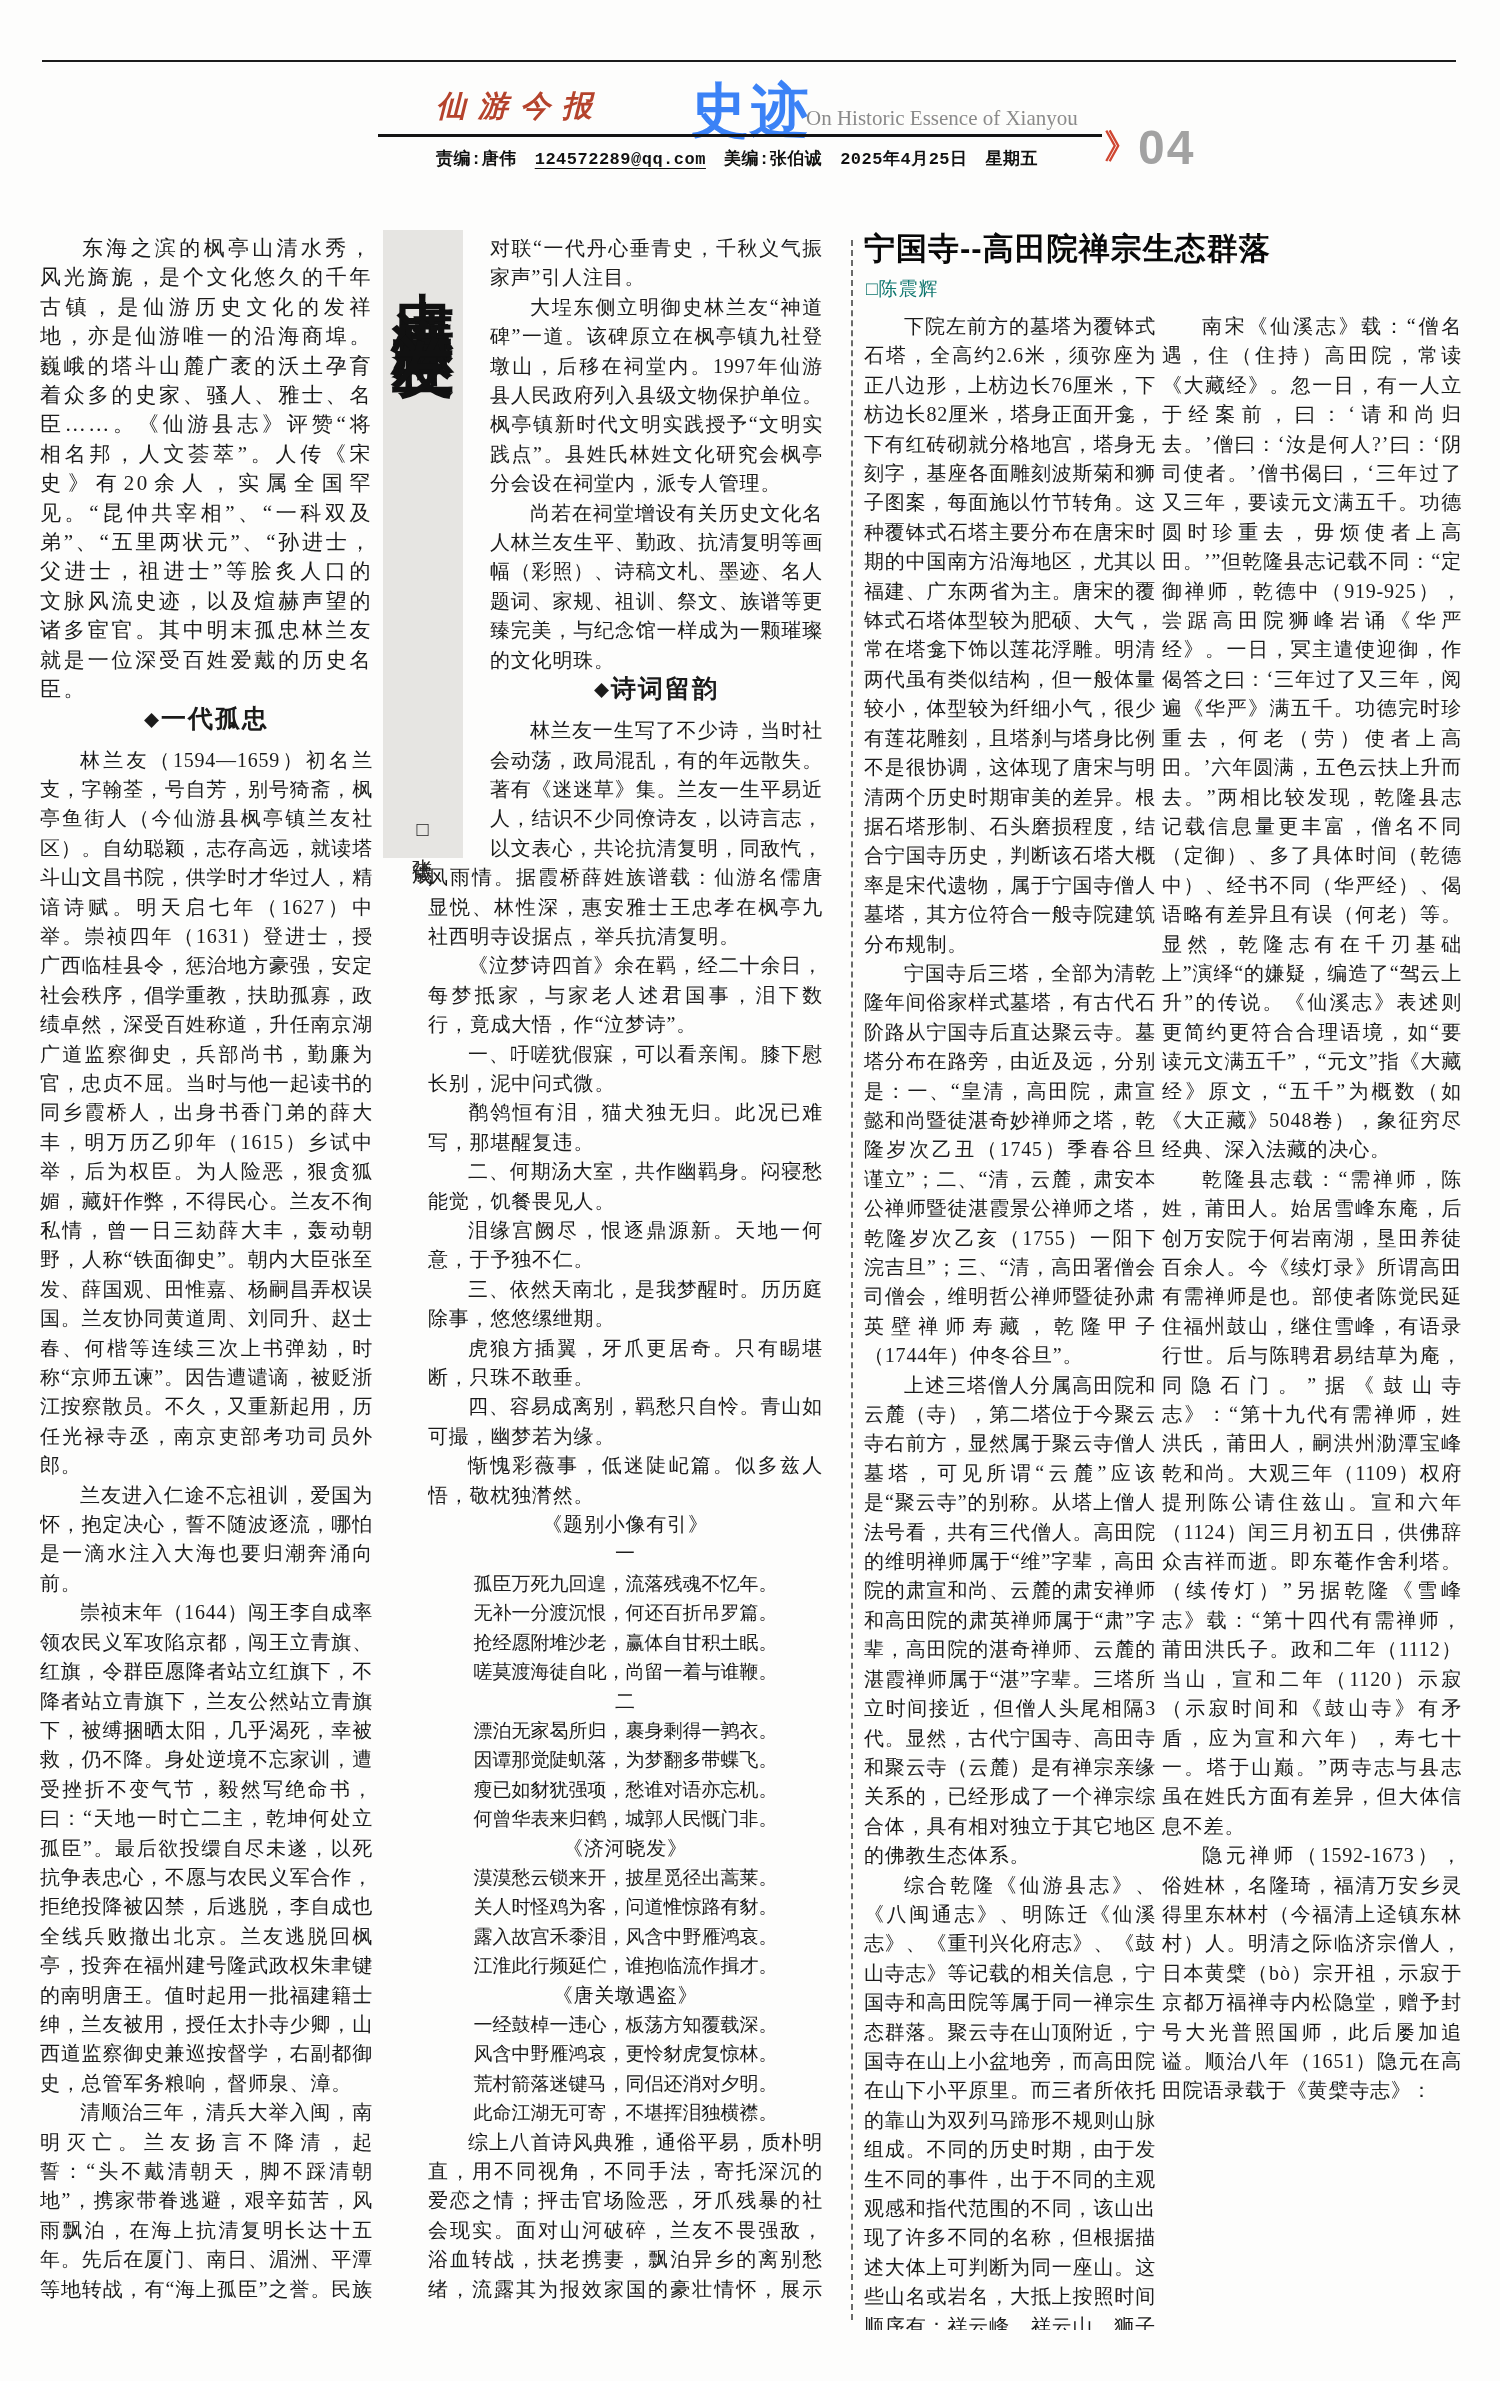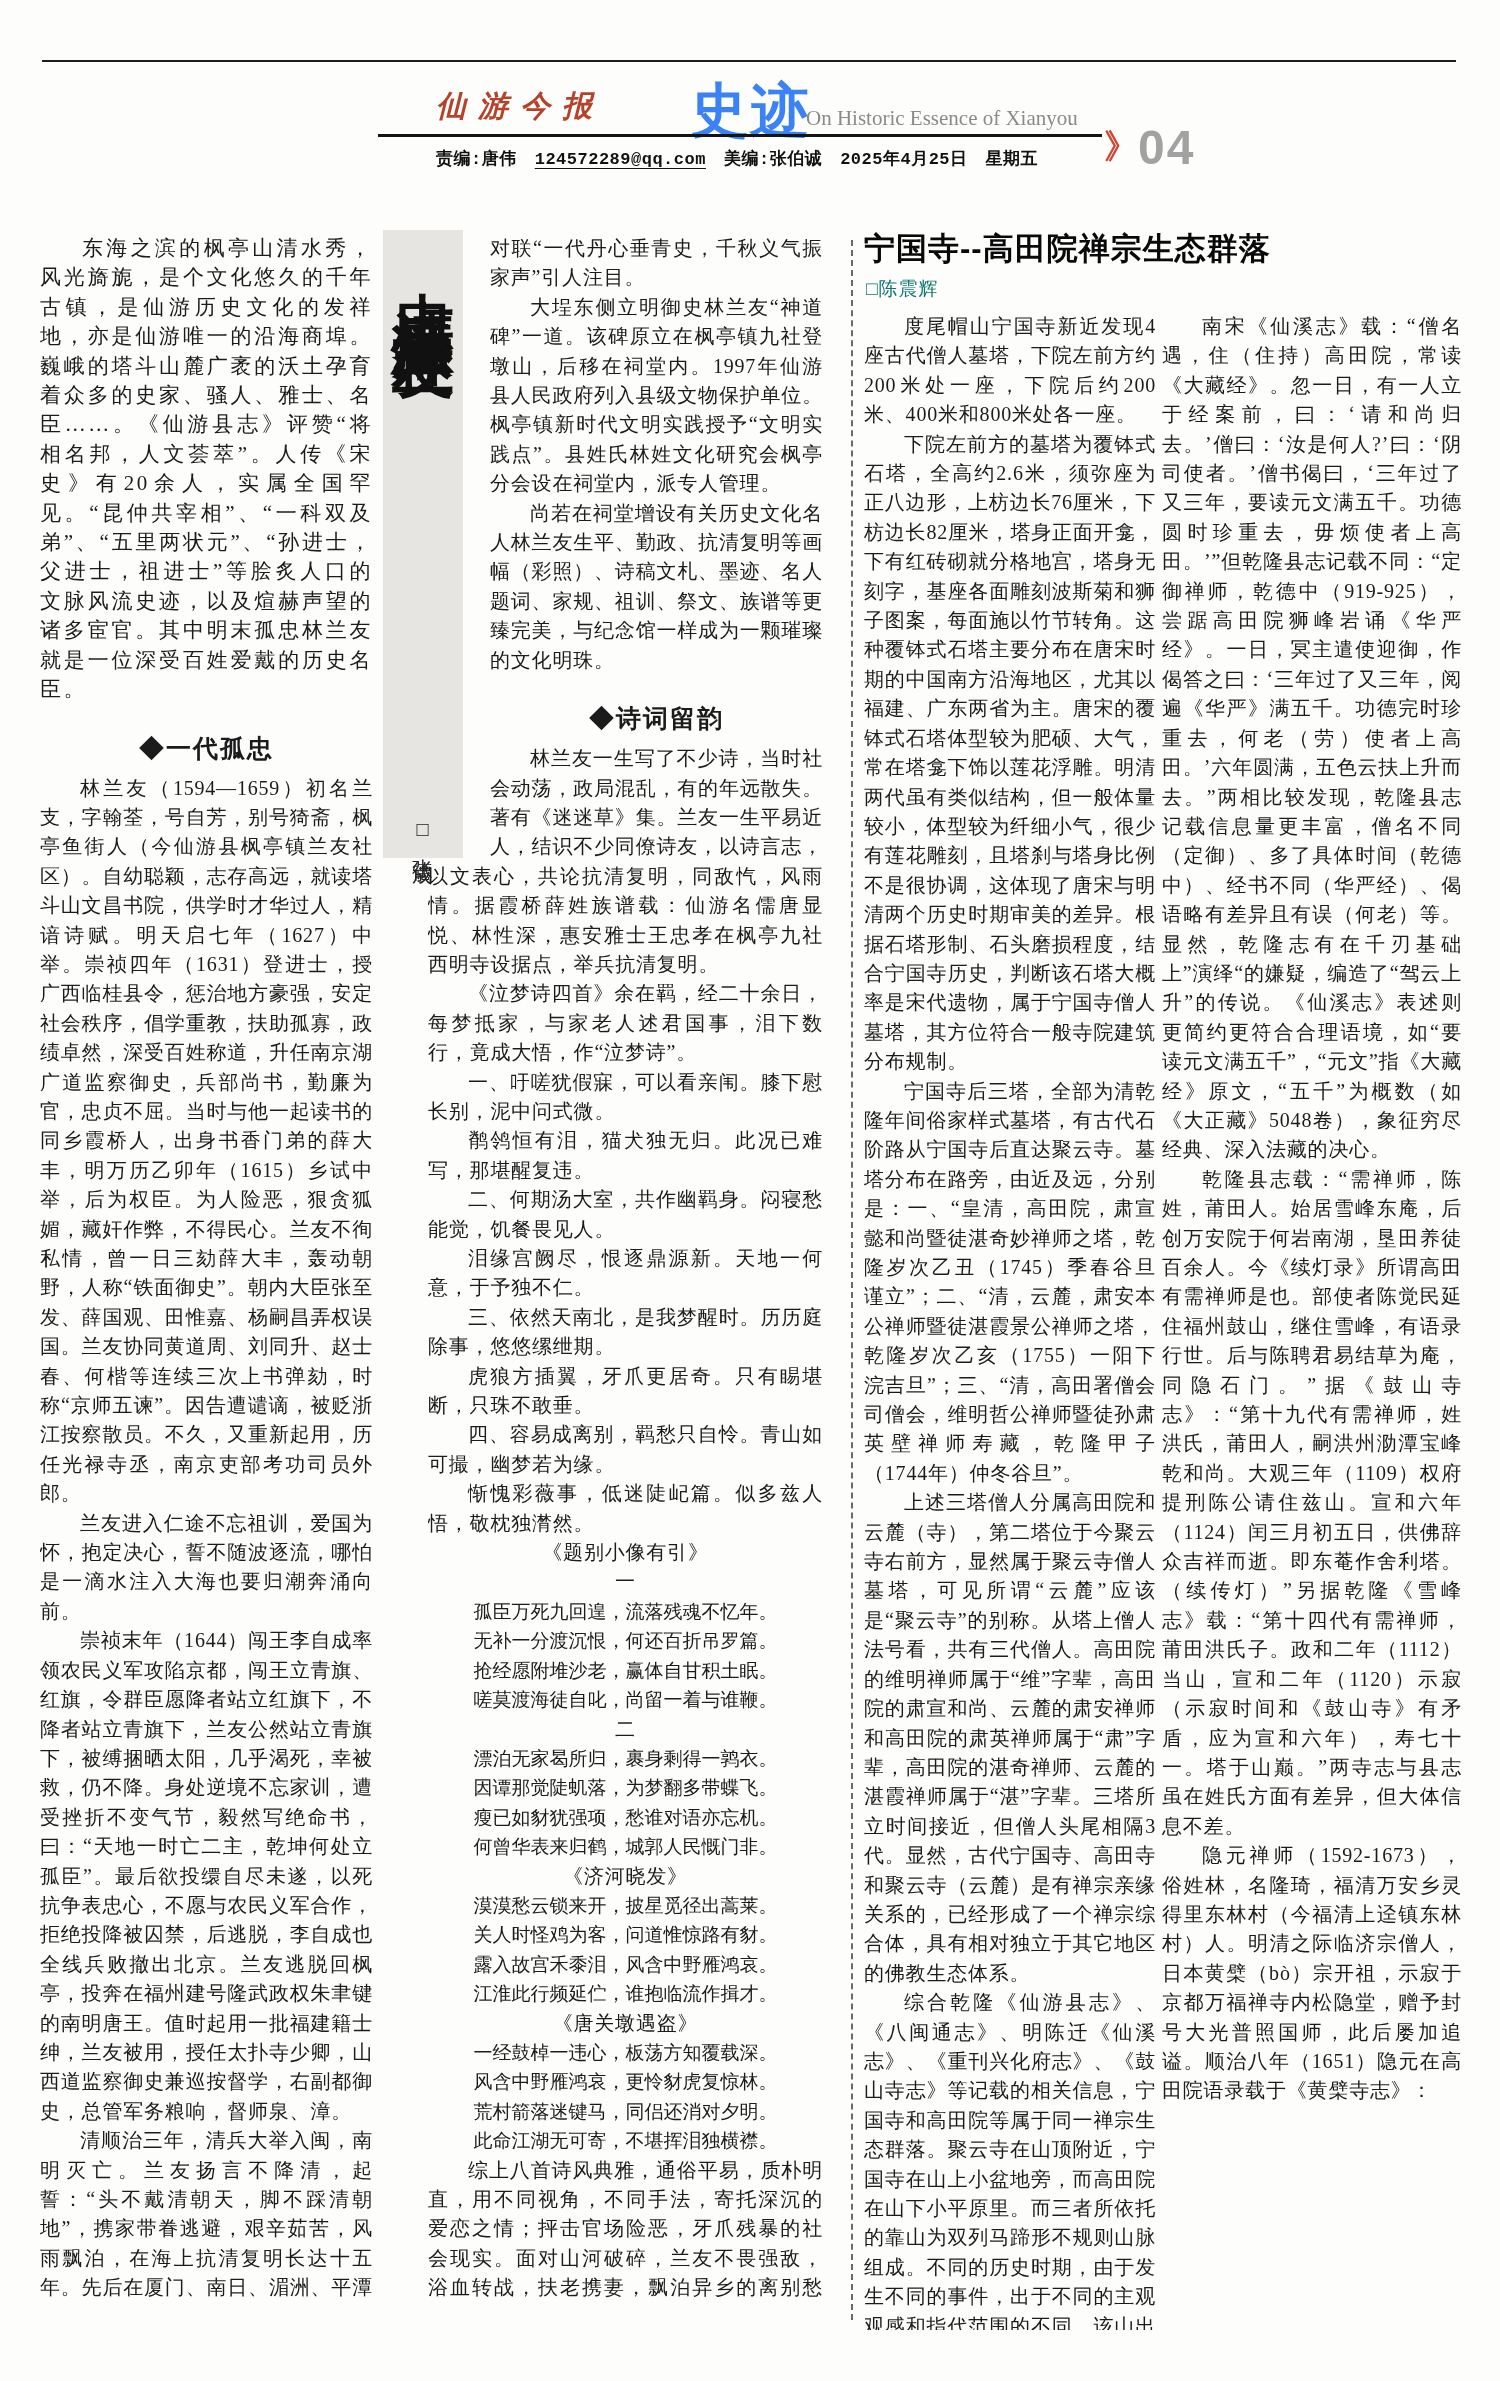--- a/index.html
+++ b/index.html
@@ -28,23 +28,23 @@
   #col1{left:40px;top:234px;width:333px;height:2066px;}
   #col1 .blk:first-child{letter-spacing:2.4px;font-size:21px;}
   #col2{left:428px;top:234px;width:395px;height:2066px;}
   #col2 .spacer{float:left;width:62px;height:626px;}
   #colA{left:864px;top:312px;width:292px;height:2018px;}
   #colB{left:1162px;top:312px;width:300px;height:1998px;}
   .blk{margin:0;}
   .blk.p,.blk.pk{text-indent:2em;}
   .blk.p0{text-indent:0;}
   .blk.pk,.blk.v{font-family:"Liberation Serif","DejaVu Serif",serif;}
-  .blk.h{font-family:Liberation Serif, serif;font-weight:bold;
+  .blk.h{font-family:Liberation Mono, monospace;font-weight:bold;
        font-size:25px;text-align:center;text-indent:0;letter-spacing:2px;
-       margin:28px 0 9px 0;line-height:32px;}
+       margin:0 0 9px 0;line-height:32px;}
   .blk.pt,.blk.vn{text-align:center;text-indent:0;font-size:20px;}
   .blk.v{text-align:center;text-indent:0;font-size:19px;letter-spacing:0;}
   
   #headline-box{left:383px;top:230px;width:80px;height:628px;background:#e6e5e2;}
   #headline-text{position:absolute;left:50%;top:12px;transform:translateX(-50%);
       writing-mode:vertical-rl;text-orientation:upright;font-size:62px;font-weight:900;
       letter-spacing:8px;color:#111;font-family:"Liberation Sans",sans-serif;line-height:80px;}
   #headline-byline{position:absolute;left:50%;bottom:6px;transform:translateX(-50%);
       writing-mode:vertical-rl;text-orientation:upright;font-size:20px;color:#222;
       letter-spacing:3px;font-family:"Liberation Sans",sans-serif;}
@@ -127,21 +127,20 @@
       <div class="blk v">荒村箭落迷键马，同侣还消对夕明。</div>
       <div class="blk v">此命江湖无可寄，不堪挥泪独横襟。</div>
       <div class="blk p">综上八首诗风典雅，通俗平易，质朴明直，用不同视角，不同手法，寄托深沉的爱恋之情；抨击官场险恶，牙爪残暴的社会现实。面对山河破碎，兰友不畏强敌，浴血转战，扶老携妻，飘泊异乡的离别愁绪，流露其为报效家国的豪壮情怀，展示追求人间美好的勃发雄心和夙愿。</div>
     </div>
 
   <div id="divider" class="abs"></div>
 
   <div id="r-title" class="abs">宁国寺--高田院禅宗生态群落</div>
   <div id="r-byline" class="abs">□陈震辉</div>
   <div id="colA" class="col">
-      <div class="blk p">度尾帽山宁国寺新近发现4座古代僧人墓塔，下院左前方约200米处一座，下院后约200米、400米和800米处各一座。</div>
       <div class="blk p">下院左前方的墓塔为覆钵式石塔，全高约2.6米，须弥座为正八边形，上枋边长76厘米，下枋边长82厘米，塔身正面开龛，下有红砖砌就分格地宫，塔身无刻字，基座各面雕刻波斯菊和狮子图案，每面施以竹节转角。这种覆钵式石塔主要分布在唐宋时期的中国南方沿海地区，尤其以福建、广东两省为主。唐宋的覆钵式石塔体型较为肥硕、大气，常在塔龛下饰以莲花浮雕。明清两代虽有类似结构，但一般体量较小，体型较为纤细小气，很少有莲花雕刻，且塔刹与塔身比例不是很协调，这体现了唐宋与明清两个历史时期审美的差异。根据石塔形制、石头磨损程度，结合宁国寺历史，判断该石塔大概率是宋代遗物，属于宁国寺僧人墓塔，其方位符合一般寺院建筑分布规制。</div>
       <div class="blk p">宁国寺后三塔，全部为清乾隆年间俗家样式墓塔，有古代石阶路从宁国寺后直达聚云寺。墓塔分布在路旁，由近及远，分别是：一、“皇清，高田院，肃宣懿和尚暨徒湛奇妙禅师之塔，乾隆岁次乙丑（1745）季春谷旦谨立”；二、“清，云麓，肃安本公禅师暨徒湛霞景公禅师之塔，乾隆岁次乙亥（1755）一阳下浣吉旦”；三、“清，高田署僧会司僧会，维明哲公禅师暨徒孙肃英壁禅师寿藏，乾隆甲子（1744年）仲冬谷旦”。</div>
       <div class="blk p">上述三塔僧人分属高田院和云麓（寺），第二塔位于今聚云寺右前方，显然属于聚云寺僧人墓塔，可见所谓“云麓”应该是“聚云寺”的别称。从塔上僧人法号看，共有三代僧人。高田院的维明禅师属于“维”字辈，高田院的肃宣和尚、云麓的肃安禅师和高田院的肃英禅师属于“肃”字辈，高田院的湛奇禅师、云麓的湛霞禅师属于“湛”字辈。三塔所立时间接近，但僧人头尾相隔3代。显然，古代宁国寺、高田寺和聚云寺（云麓）是有禅宗亲缘关系的，已经形成了一个禅宗综合体，具有相对独立于其它地区的佛教生态体系。</div>
       <div class="blk p">综合乾隆《仙游县志》、《八闽通志》、明陈迁《仙溪志》、《重刊兴化府志》、《鼓山寺志》等记载的相关信息，宁国寺和高田院等属于同一禅宗生态群落。聚云寺在山顶附近，宁国寺在山上小盆地旁，而高田院在山下小平原里。而三者所依托的靠山为双列马蹄形不规则山脉组成。不同的历史时期，由于发生不同的事件，出于不同的主观观感和指代范围的不同，该山出现了许多不同的名称，但根据描述大体上可判断为同一座山。这些山名或岩名，大抵上按照时间顺序有：祥云峰、祥云山、狮子岩、狮峰岩、高田山、泗州台山、仙人台、仙人岩、仙湖洞、释尊岩、聚云山等11种7类。</div>
     </div>
   <div id="colB" class="col">
       <div class="blk p">南宋《仙溪志》载：“僧名遇，住（住持）高田院，常读《大藏经》。忽一日，有一人立于经案前，曰：‘请和尚归去。’僧曰：‘汝是何人?’曰：‘阴司使者。’僧书偈曰，‘三年过了又三年，要读元文满五千。功德圆时珍重去，毋烦使者上高田。’”但乾隆县志记载不同：“定御禅师，乾德中（919-925），尝踞高田院狮峰岩诵《华严经》。一日，冥主遣使迎御，作偈答之曰：‘三年过了又三年，阅遍《华严》满五千。功德完时珍重去，何老（劳）使者上高田。’六年圆满，五色云扶上升而去。”两相比较发现，乾隆县志记载信息量更丰富，僧名不同（定御）、多了具体时间（乾德中）、经书不同（华严经）、偈语略有差异且有误（何老）等。显然，乾隆志有在千刃基础上”演绎“的嫌疑，编造了“驾云上升”的传说。《仙溪志》表述则更简约更符合合理语境，如“要读元文满五千”，“元文”指《大藏经》原文，“五千”为概数（如《大正藏》5048卷），象征穷尽经典、深入法藏的决心。</div>
       <div class="blk p">乾隆县志载：“需禅师，陈姓，莆田人。始居雪峰东庵，后创万安院于何岩南湖，垦田养徒百余人。今《续灯录》所谓高田有需禅师是也。部使者陈觉民延住福州鼓山，继住雪峰，有语录行世。后与陈聘君易结草为庵，同隐石门。”据《鼓山寺志》：“第十九代有需禅师，姓洪氏，莆田人，嗣洪州泐潭宝峰乾和尚。大观三年（1109）权府提刑陈公请住兹山。宣和六年（1124）闰三月初五日，供佛辞众吉祥而逝。即东菴作舍利塔。（续传灯）”另据乾隆《雪峰志》载：“第十四代有需禅师，莆田洪氏子。政和二年（1112）当山，宣和二年（1120）示寂（示寂时间和《鼓山寺》有矛盾，应为宣和六年），寿七十一。塔于山巅。”两寺志与县志虽在姓氏方面有差异，但大体信息不差。</div>
       <div class="blk p">隐元禅师（1592-1673），俗姓林，名隆琦，福清万安乡灵得里东林村（今福清上迳镇东林村）人。明清之际临济宗僧人，日本黄檗（bò）宗开祖，示寂于京都万福禅寺内松隐堂，赠予封号大光普照国师，此后屡加追谥。顺治八年（1651）隐元在高田院语录载于《黄檗寺志》：</div>
     </div>

